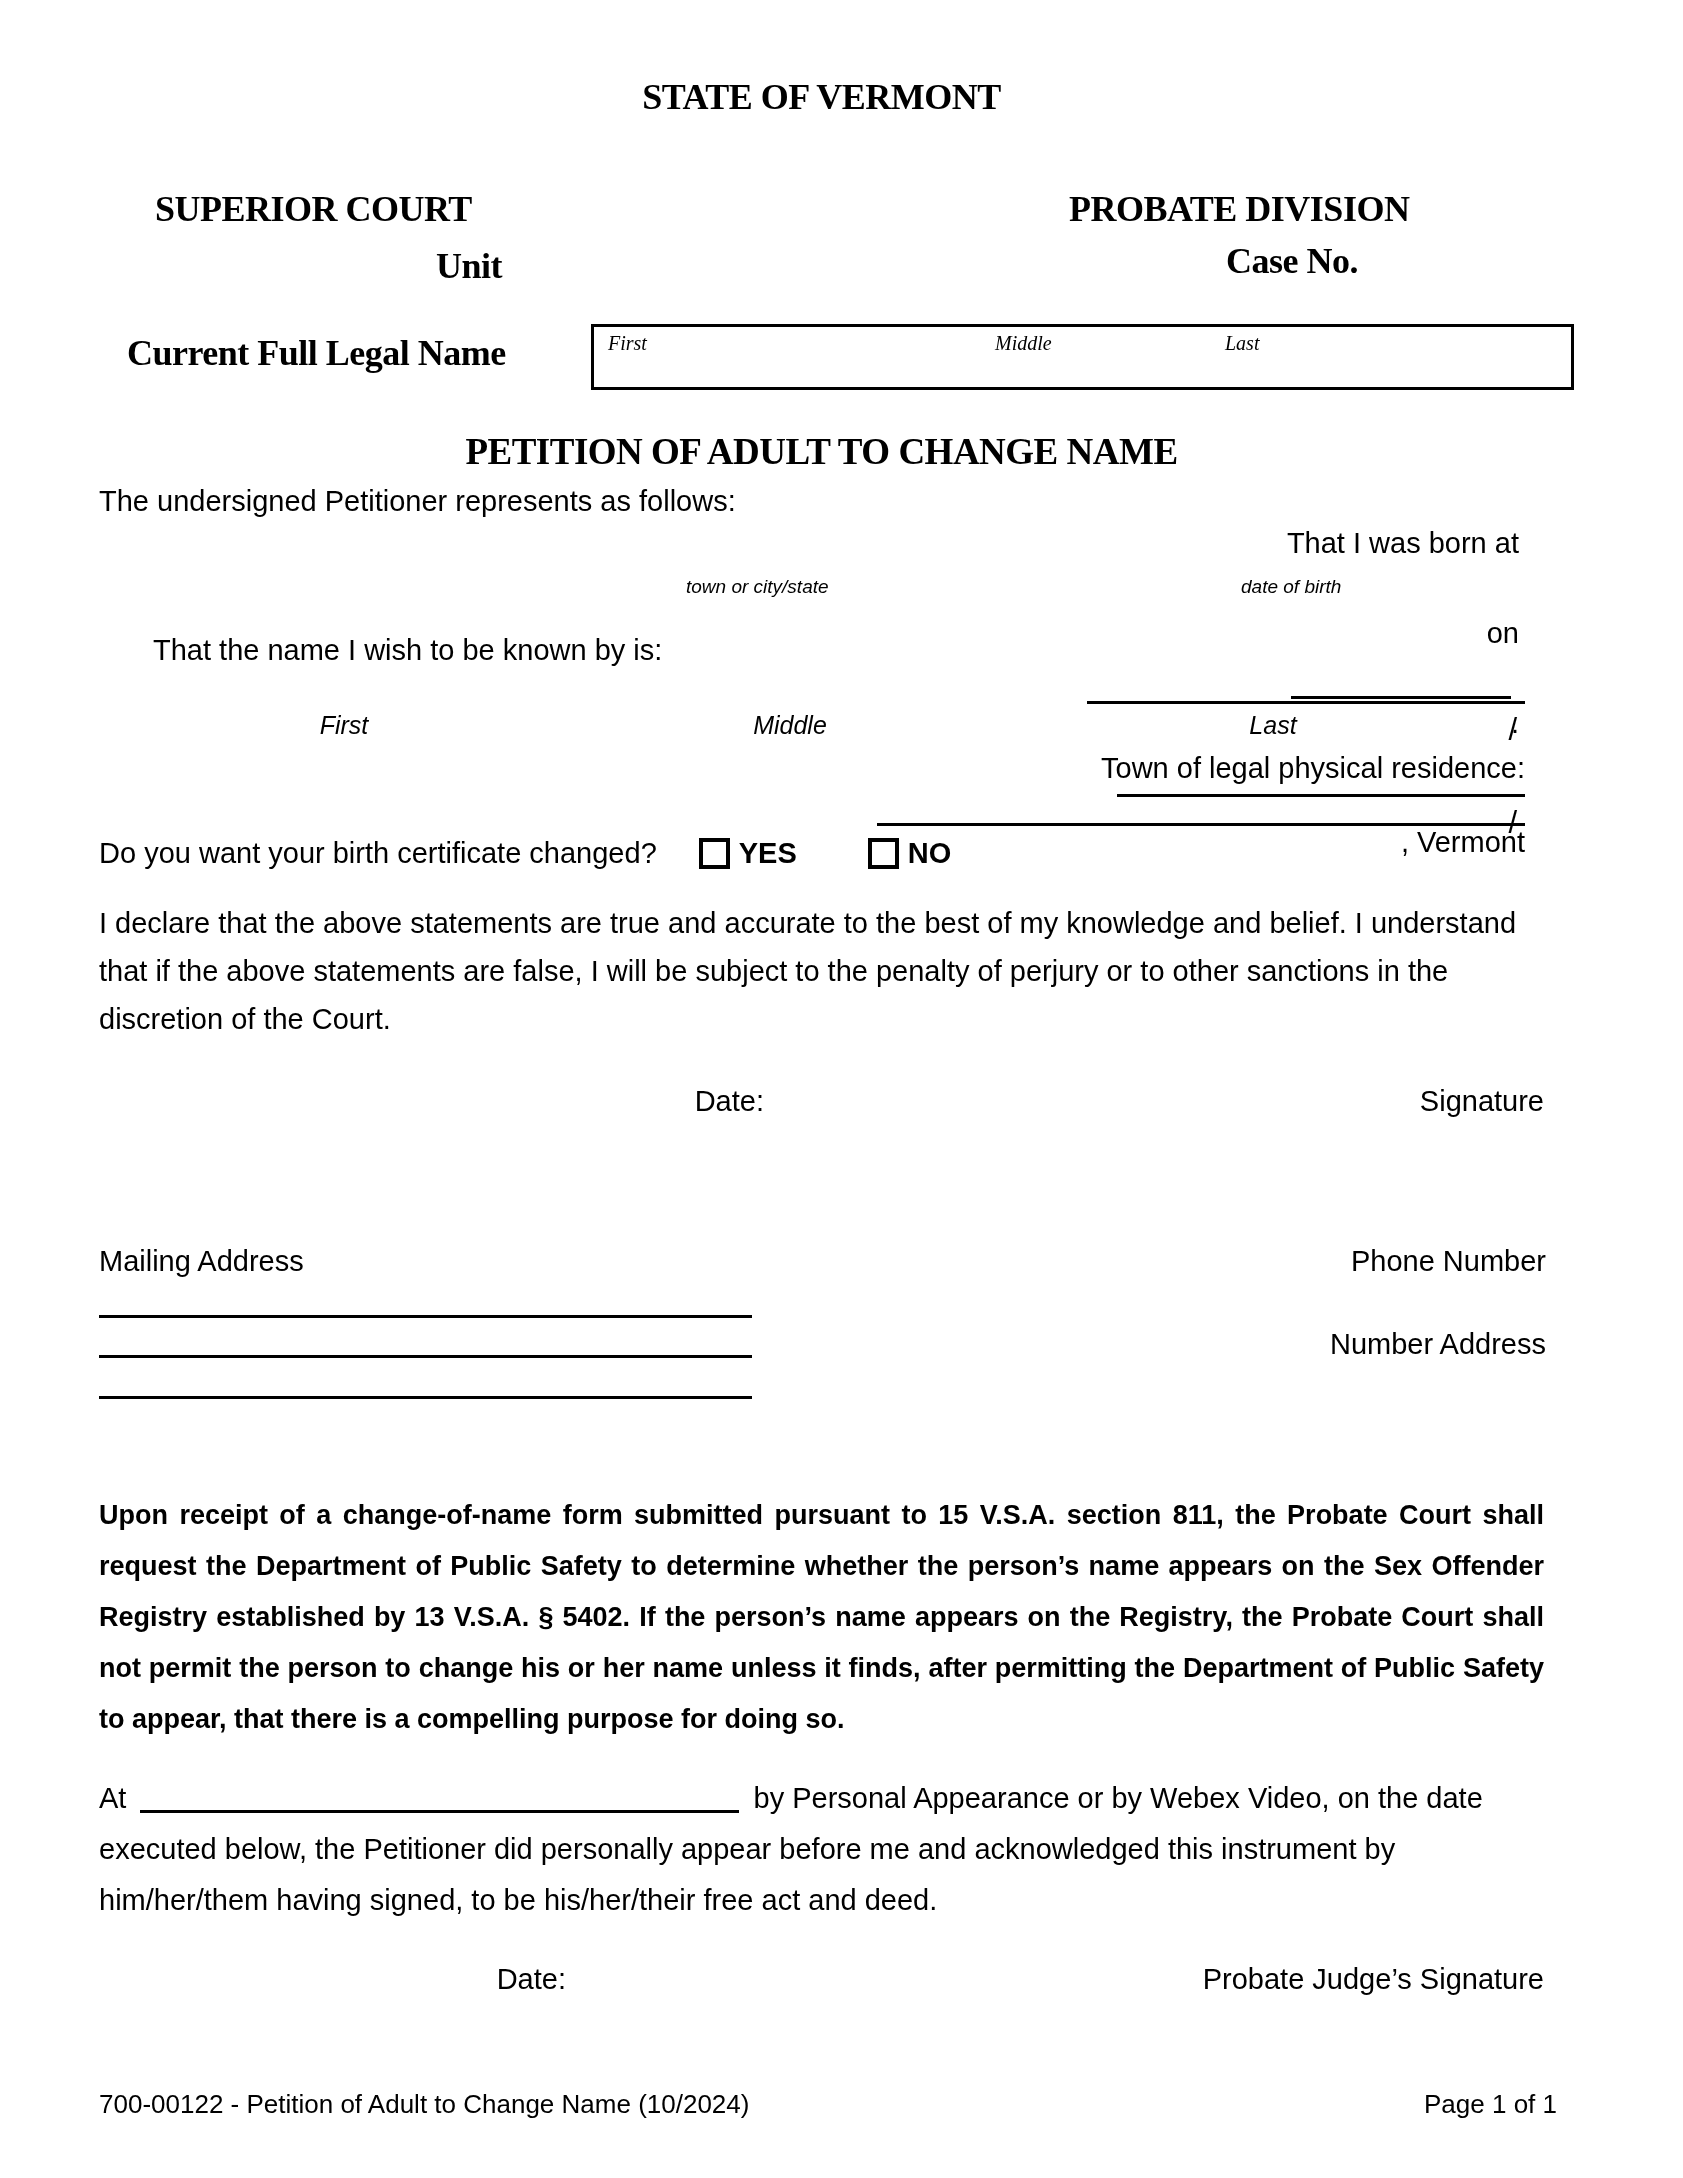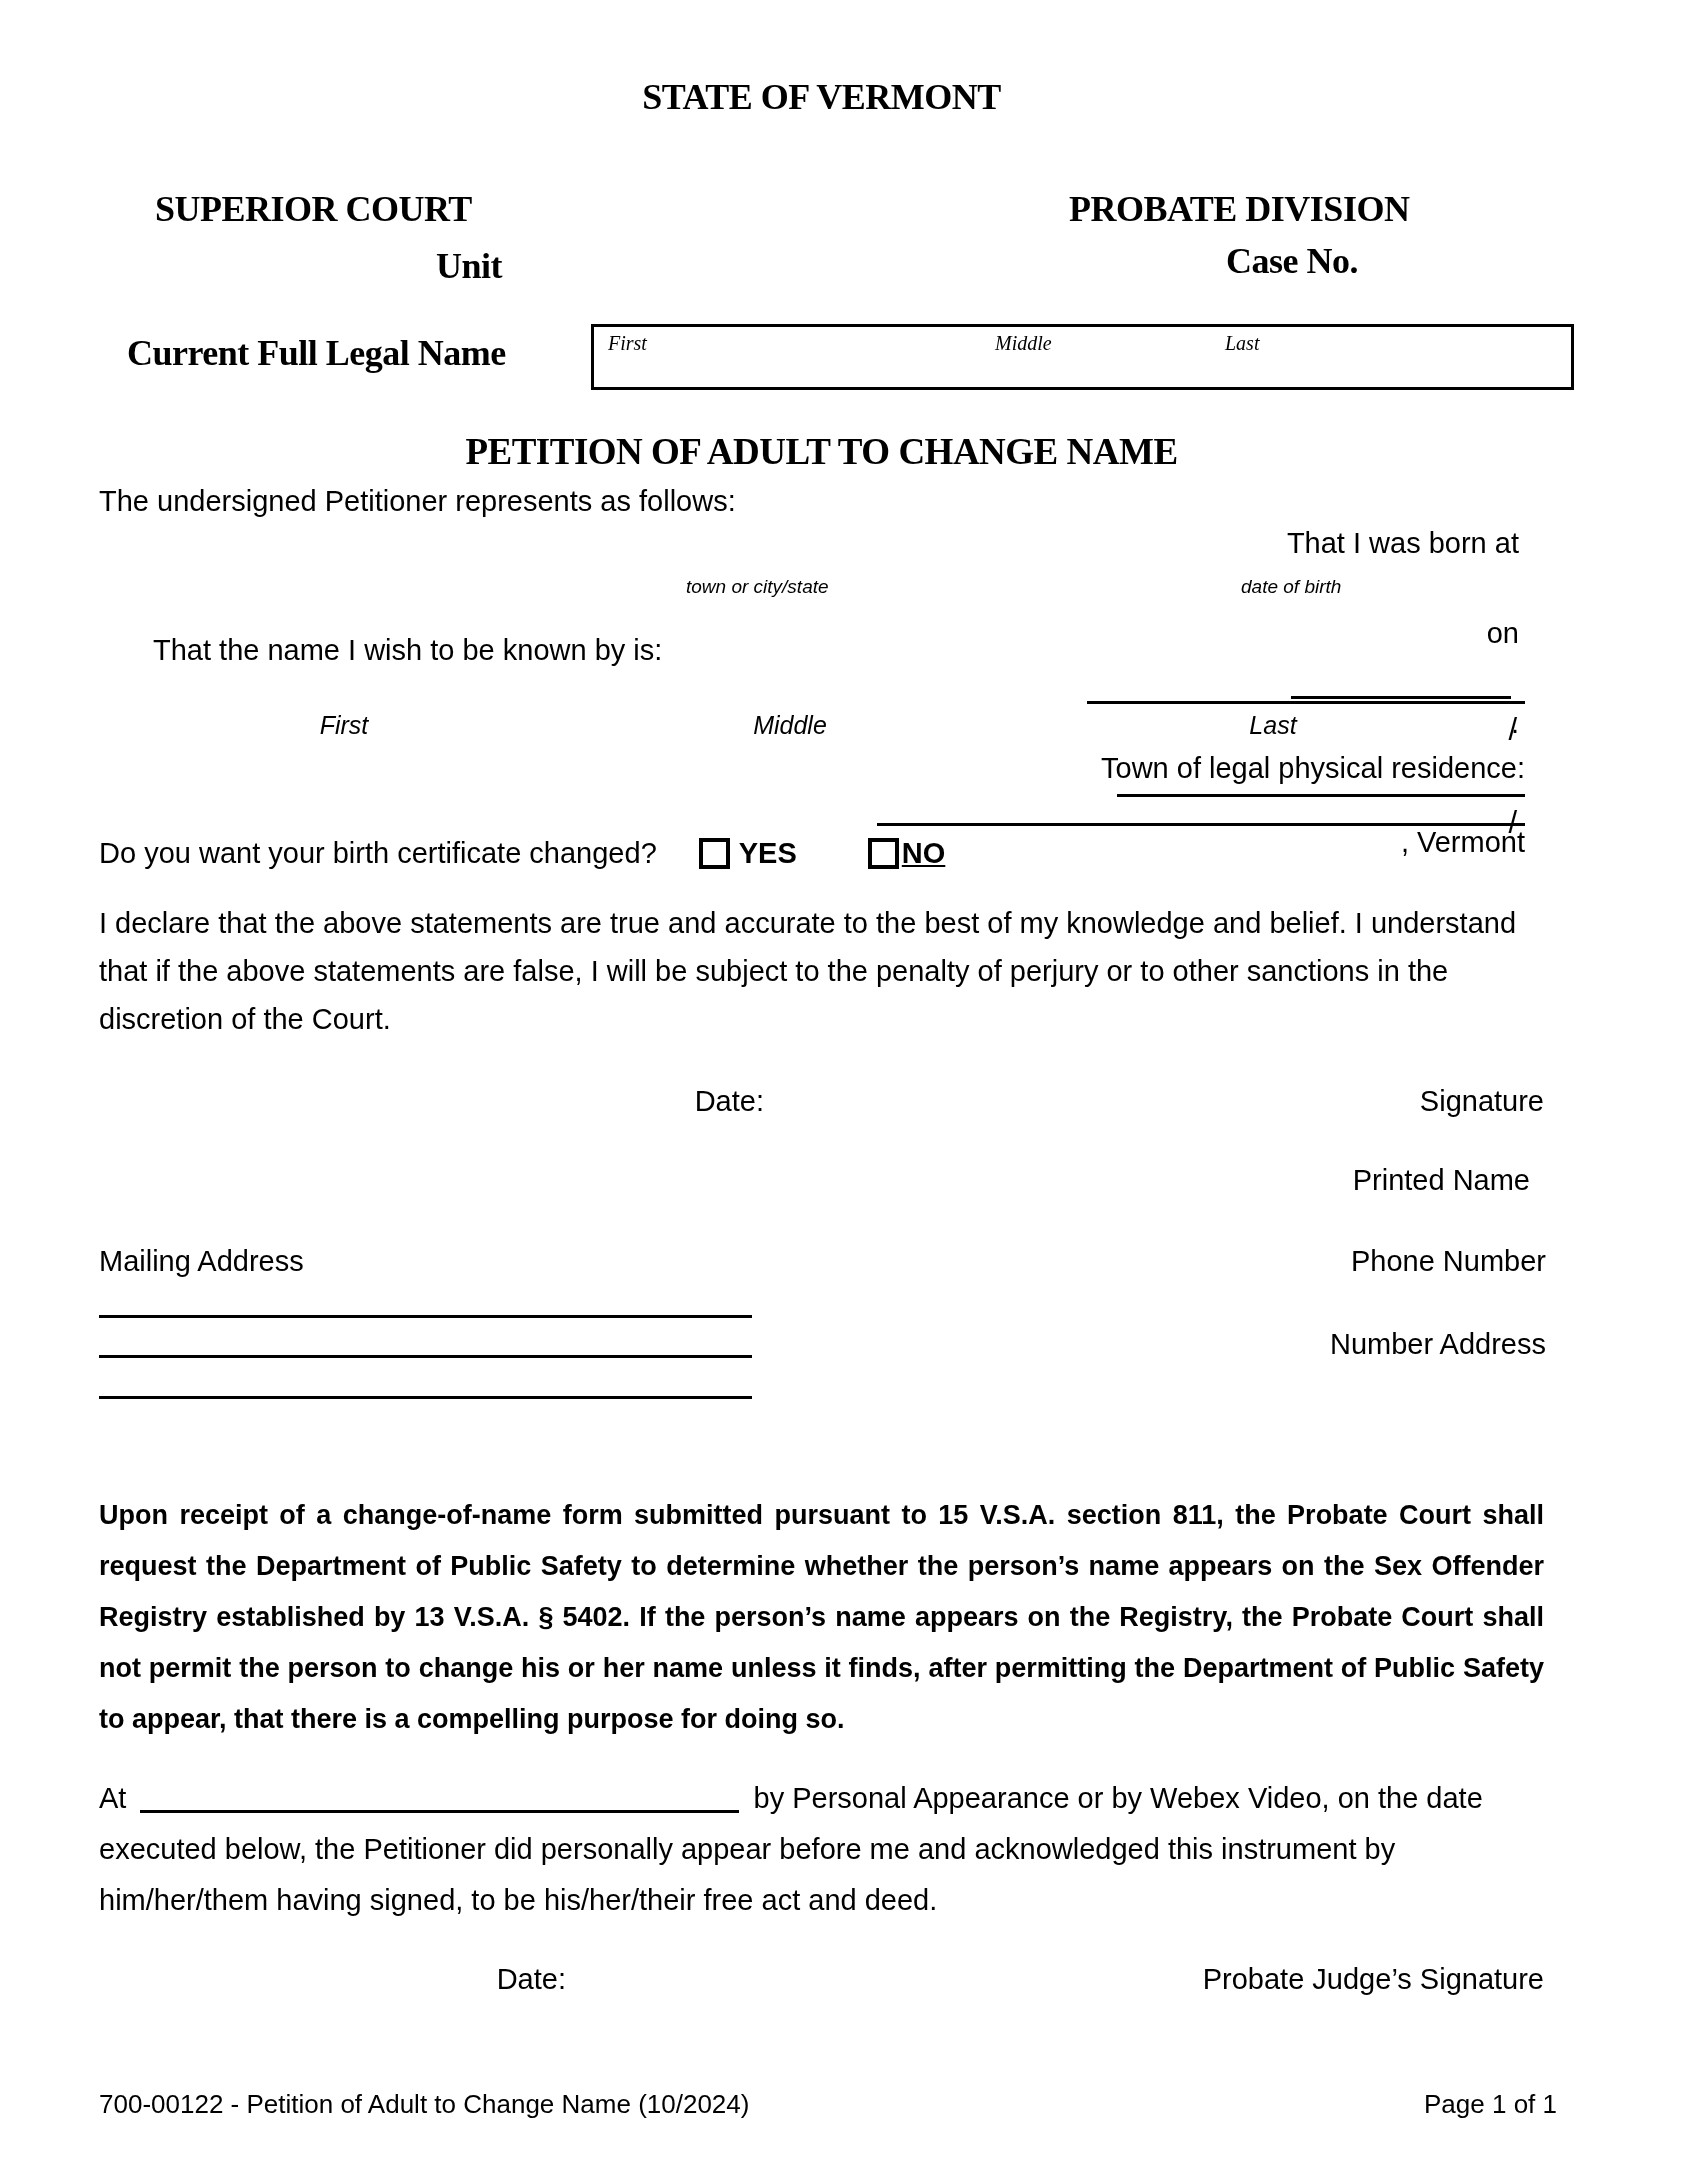--- a/index.html
+++ b/index.html
@@ -81,38 +81,34 @@
     <span>Town of legal physical residence:</span>
     <span class="blank" style="width:648px;margin-left:8px;"></span>
     <span>, Vermont</span>
   </div>
 
   <div class="rowc" style="left:99px;top:833px;height:40px;">
     <span>Do you want your birth certificate changed?</span>
     <span class="cbox" style="margin-left:42px;"></span>
     <span class="bold" style="margin-left:9px;">YES</span>
     <span class="cbox" style="margin-left:71px;"></span>
-    <span class="bold" style="margin-left:3px;text-decoration:underline;">NO</span>
+    <span class="bold" style="margin-left:9px;">NO</span>
   </div>
 
   <div class="para" style="left:99px;top:899px;width:1436px;">I declare that the above statements are true and accurate to the best of my knowledge and belief.  I understand that if the above statements are false, I will be subject to the penalty of perjury or to other sanctions in the discretion of the Court.</div>
 
   <div class="row" style="left:99px;top:1085px;width:665px;">
     <span>Date:</span>
     <span class="blank flex1" style="margin-left:8px;"></span>
   </div>
   <div class="row" style="left:896px;top:1085px;right:139px;">
     <span>Signature</span>
     <span class="blank flex1" style="margin-left:10px;"></span>
   </div>
 
-  <div class="row" style="left:896px;top:1164px;right:153px;">
-    <span>Printed Name</span>
-    <span class="blank flex1" style="margin-left:10px;"></span>
-  </div>
 
   <div class="abs" style="left:99px;top:1245px;">Mailing Address</div>
   <div class="row" style="left:896px;top:1245px;right:137px;">
     <span>Phone Number</span>
     <span class="blank flex1" style="margin-left:10px;"></span>
   </div>
 
   <div class="hline" style="left:99px;top:1315px;width:653px;"></div>
   <div class="hline" style="left:99px;top:1355px;width:653px;"></div>
   <div class="hline" style="left:99px;top:1396px;width:653px;"></div>

